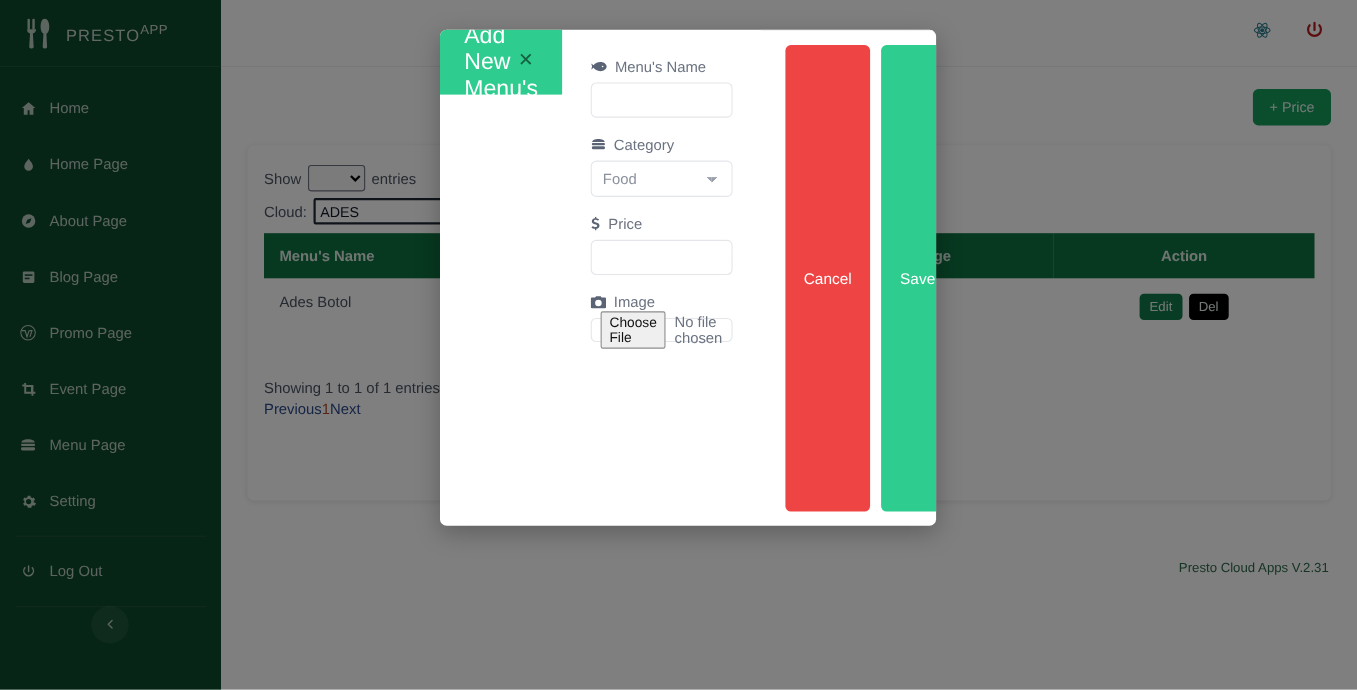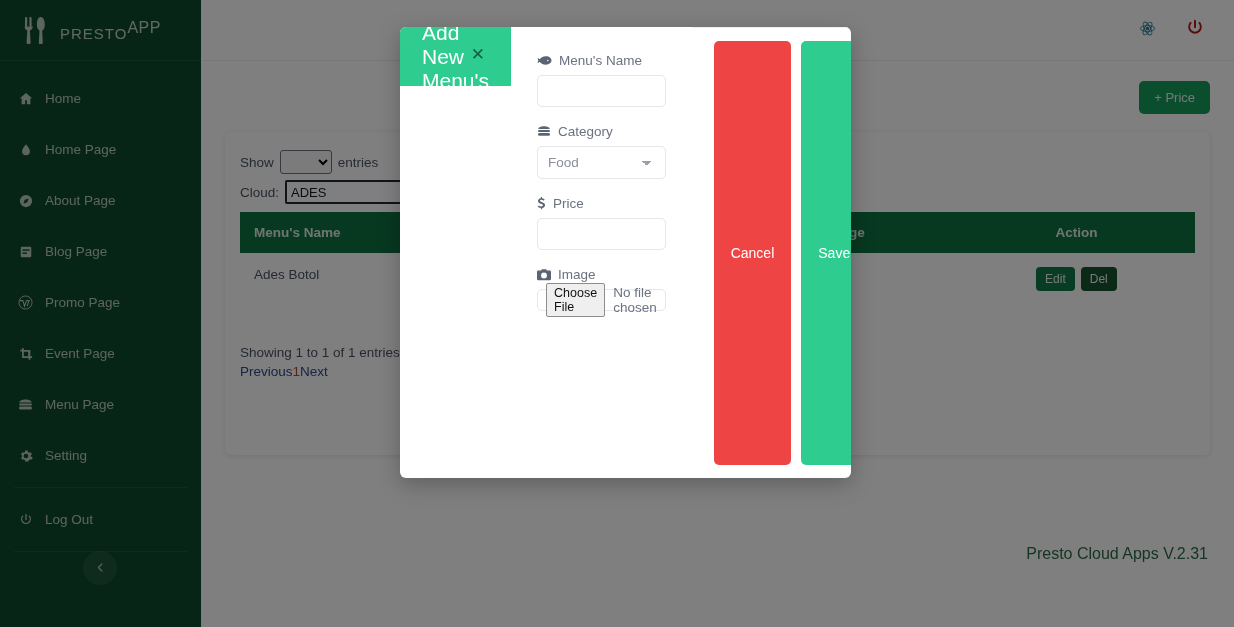--- a/index.html
+++ b/index.html
@@ -27,21 +27,21 @@
     height: 61px;
     display: flex; align-items: center;
     padding-left: 22px;
     gap: 12px;
     border-bottom: 1px solid rgba(255,255,255,0.07);
   }
   .brand-icon { width: 26px; height: 30px; display: block; }
   .brand-text {
     font-size: 15px; letter-spacing: 1px; color: #c4d2c9; font-weight: 500;
   }
-  .brand-sup { font-size: 16px; vertical-align: super; letter-spacing: .5px; }
+  .brand-sup { font-size: 12px; vertical-align: super; letter-spacing: .5px; }
   .nav { padding-top: 12px; }
   .nav-item {
     display: flex; align-items: center; gap: 12px;
     height: 51px;
     padding-left: 18px;
     color: #b9cac0;
     font-size: 13.5px;
     cursor: pointer;
   }
   .nav-item .nav-ico {
@@ -126,29 +126,29 @@
   table.dt tbody td.center { text-align: center; }
   .btn-edit, .btn-del {
     border: none; border-radius: 4px;
     color: #e9f4ee;
     font-size: 12px;
     padding: 5px 9px;
     cursor: pointer;
     font-family: Liberation Sans, sans-serif;
   }
   .btn-edit { background: #12784a; }
-  .btn-del { background: #14532d; margin-left: 6px; }
+  .btn-del { background: #000000; margin-left: 6px; }
   .dt-bottom { margin-top: 10px; font-size: 13.5px; color: #4b5563; }
   .pager { margin-top: 4px; }
   .pager a { color: #2b4a8b; text-decoration: none; cursor: pointer; }
   .pager a.cur { color: #b04a2a; }
 
   .footer-ver {
-    position: absolute; right: 26px; top: 484px;
-    font-size: 16px; color: #2e6a48;
+    position: absolute; right: 26px; top: 448px;
+    font-size: 12px; color: #2e6a48;
   }
 
   
   .overlay {
     position: absolute; inset: 0;
     background: rgba(0,0,0,0.5);
     z-index: 50;
   }
 
   

